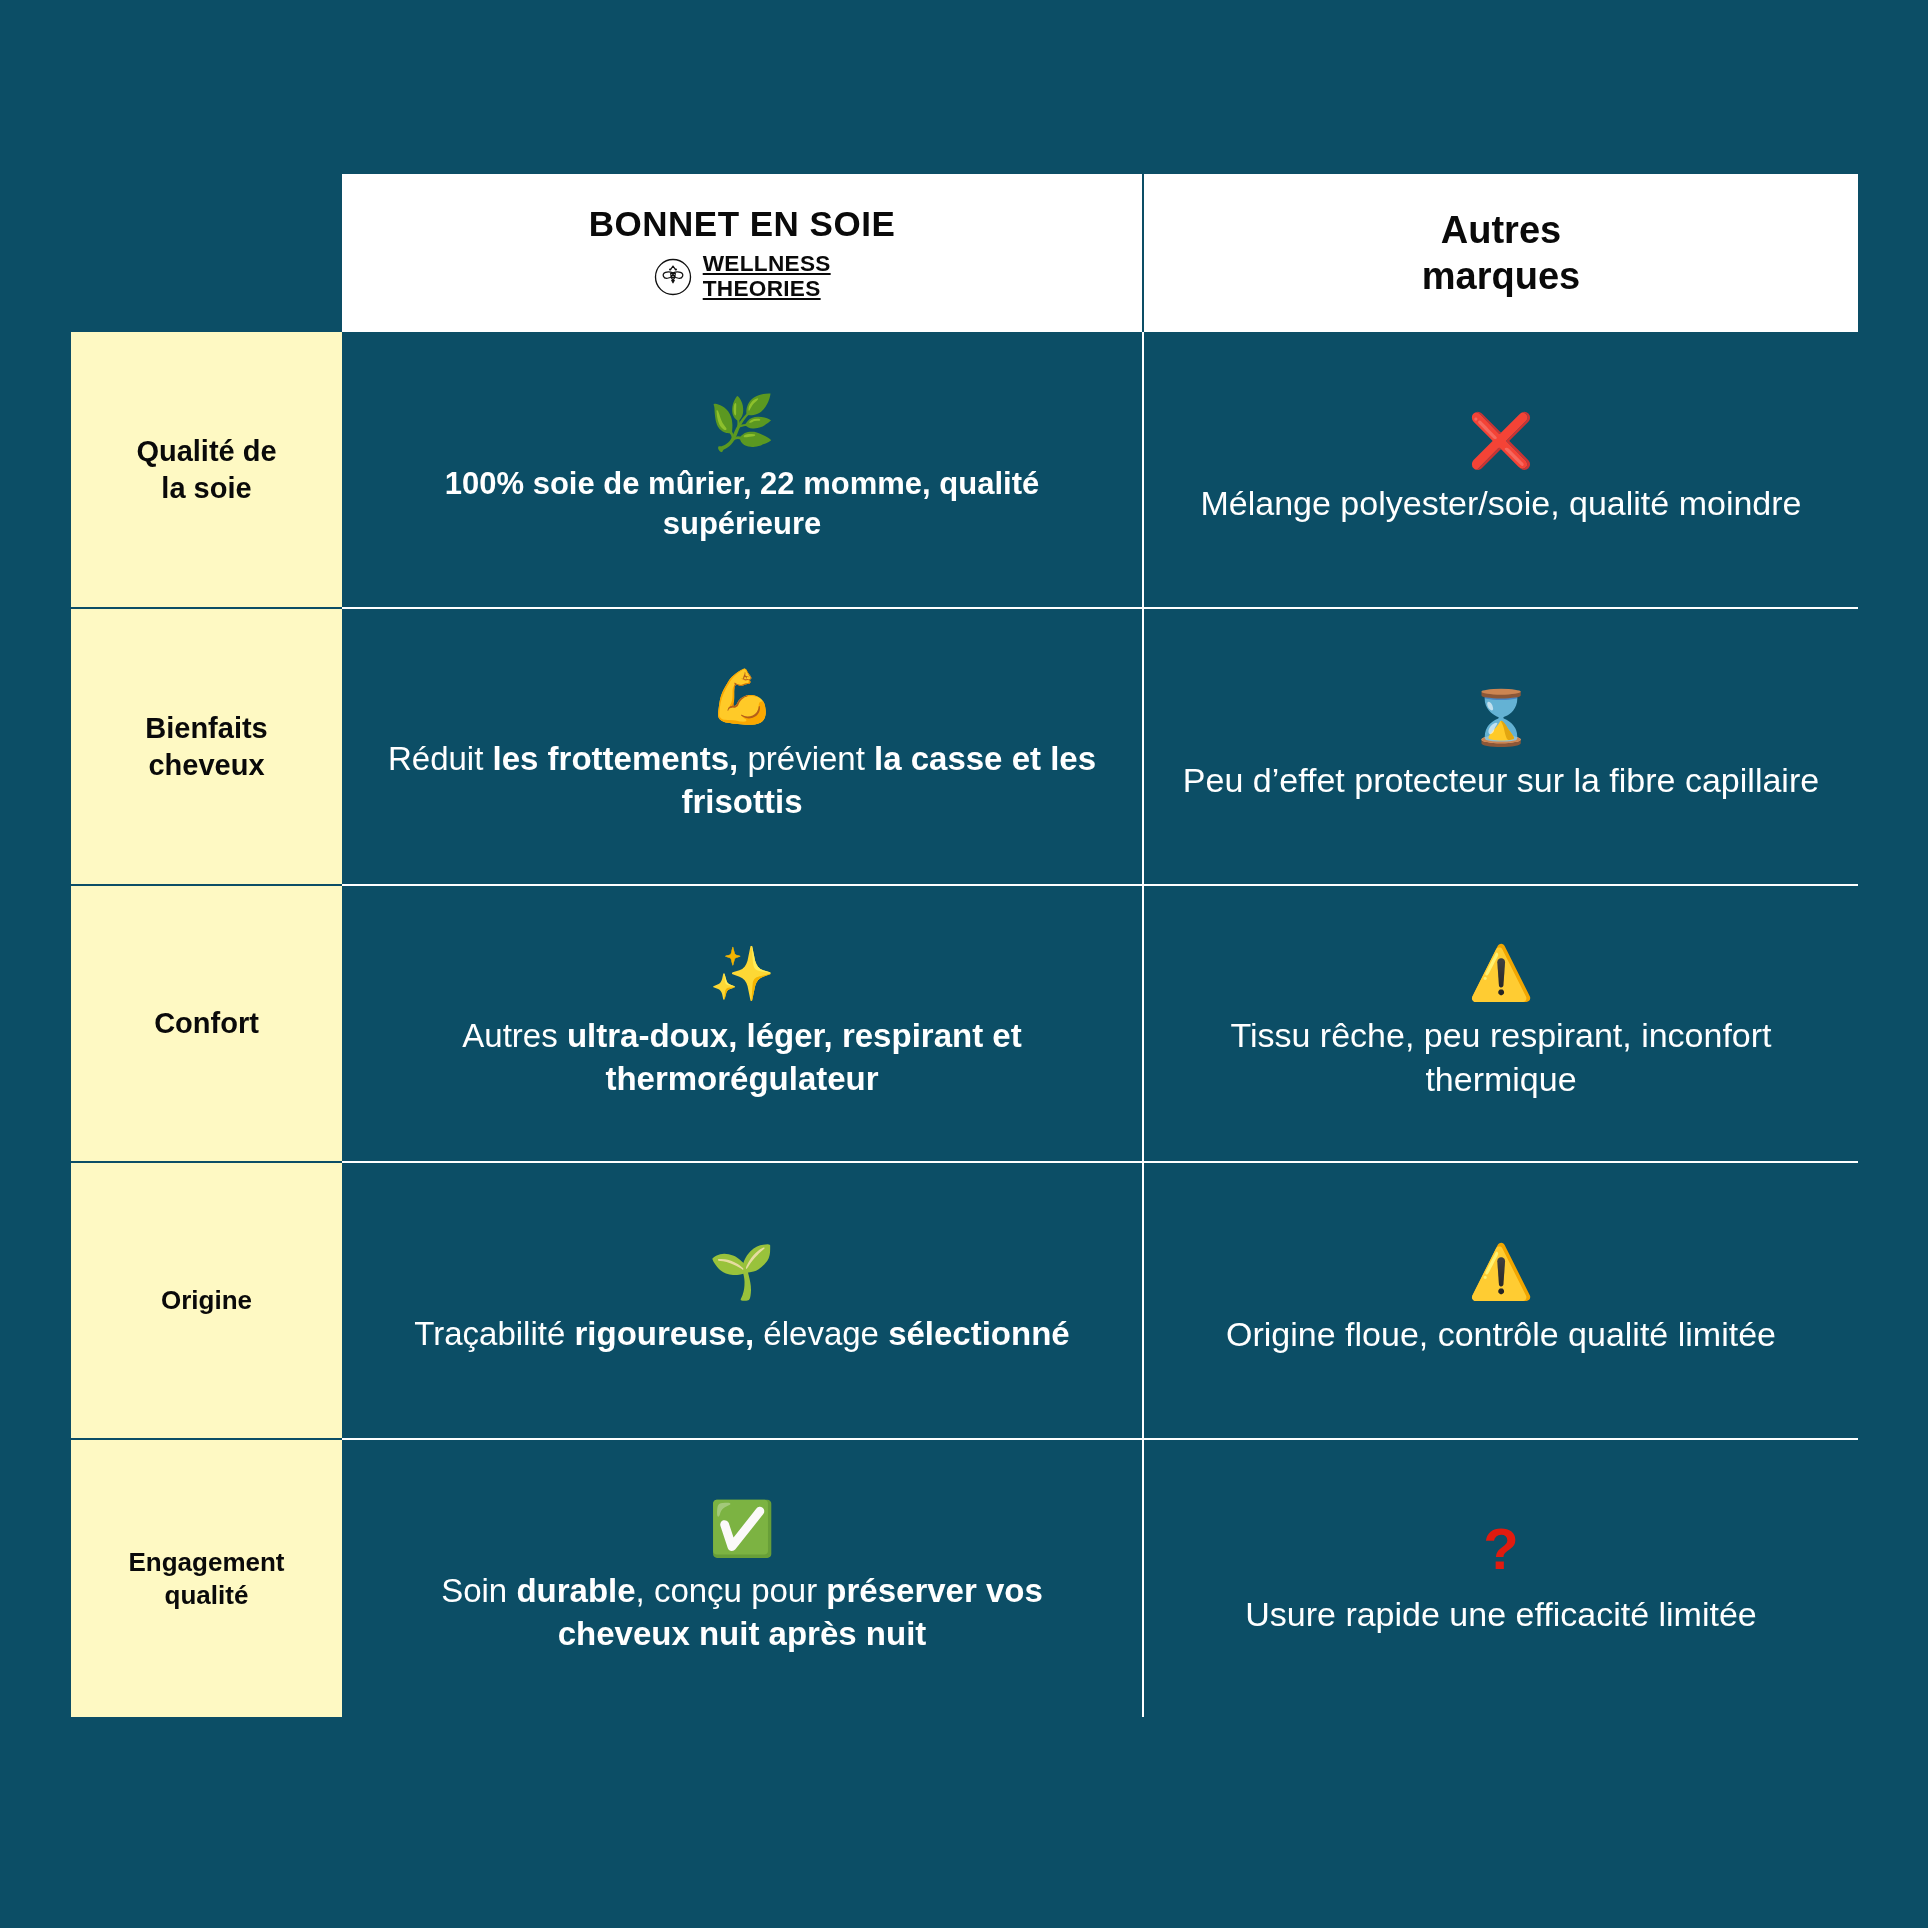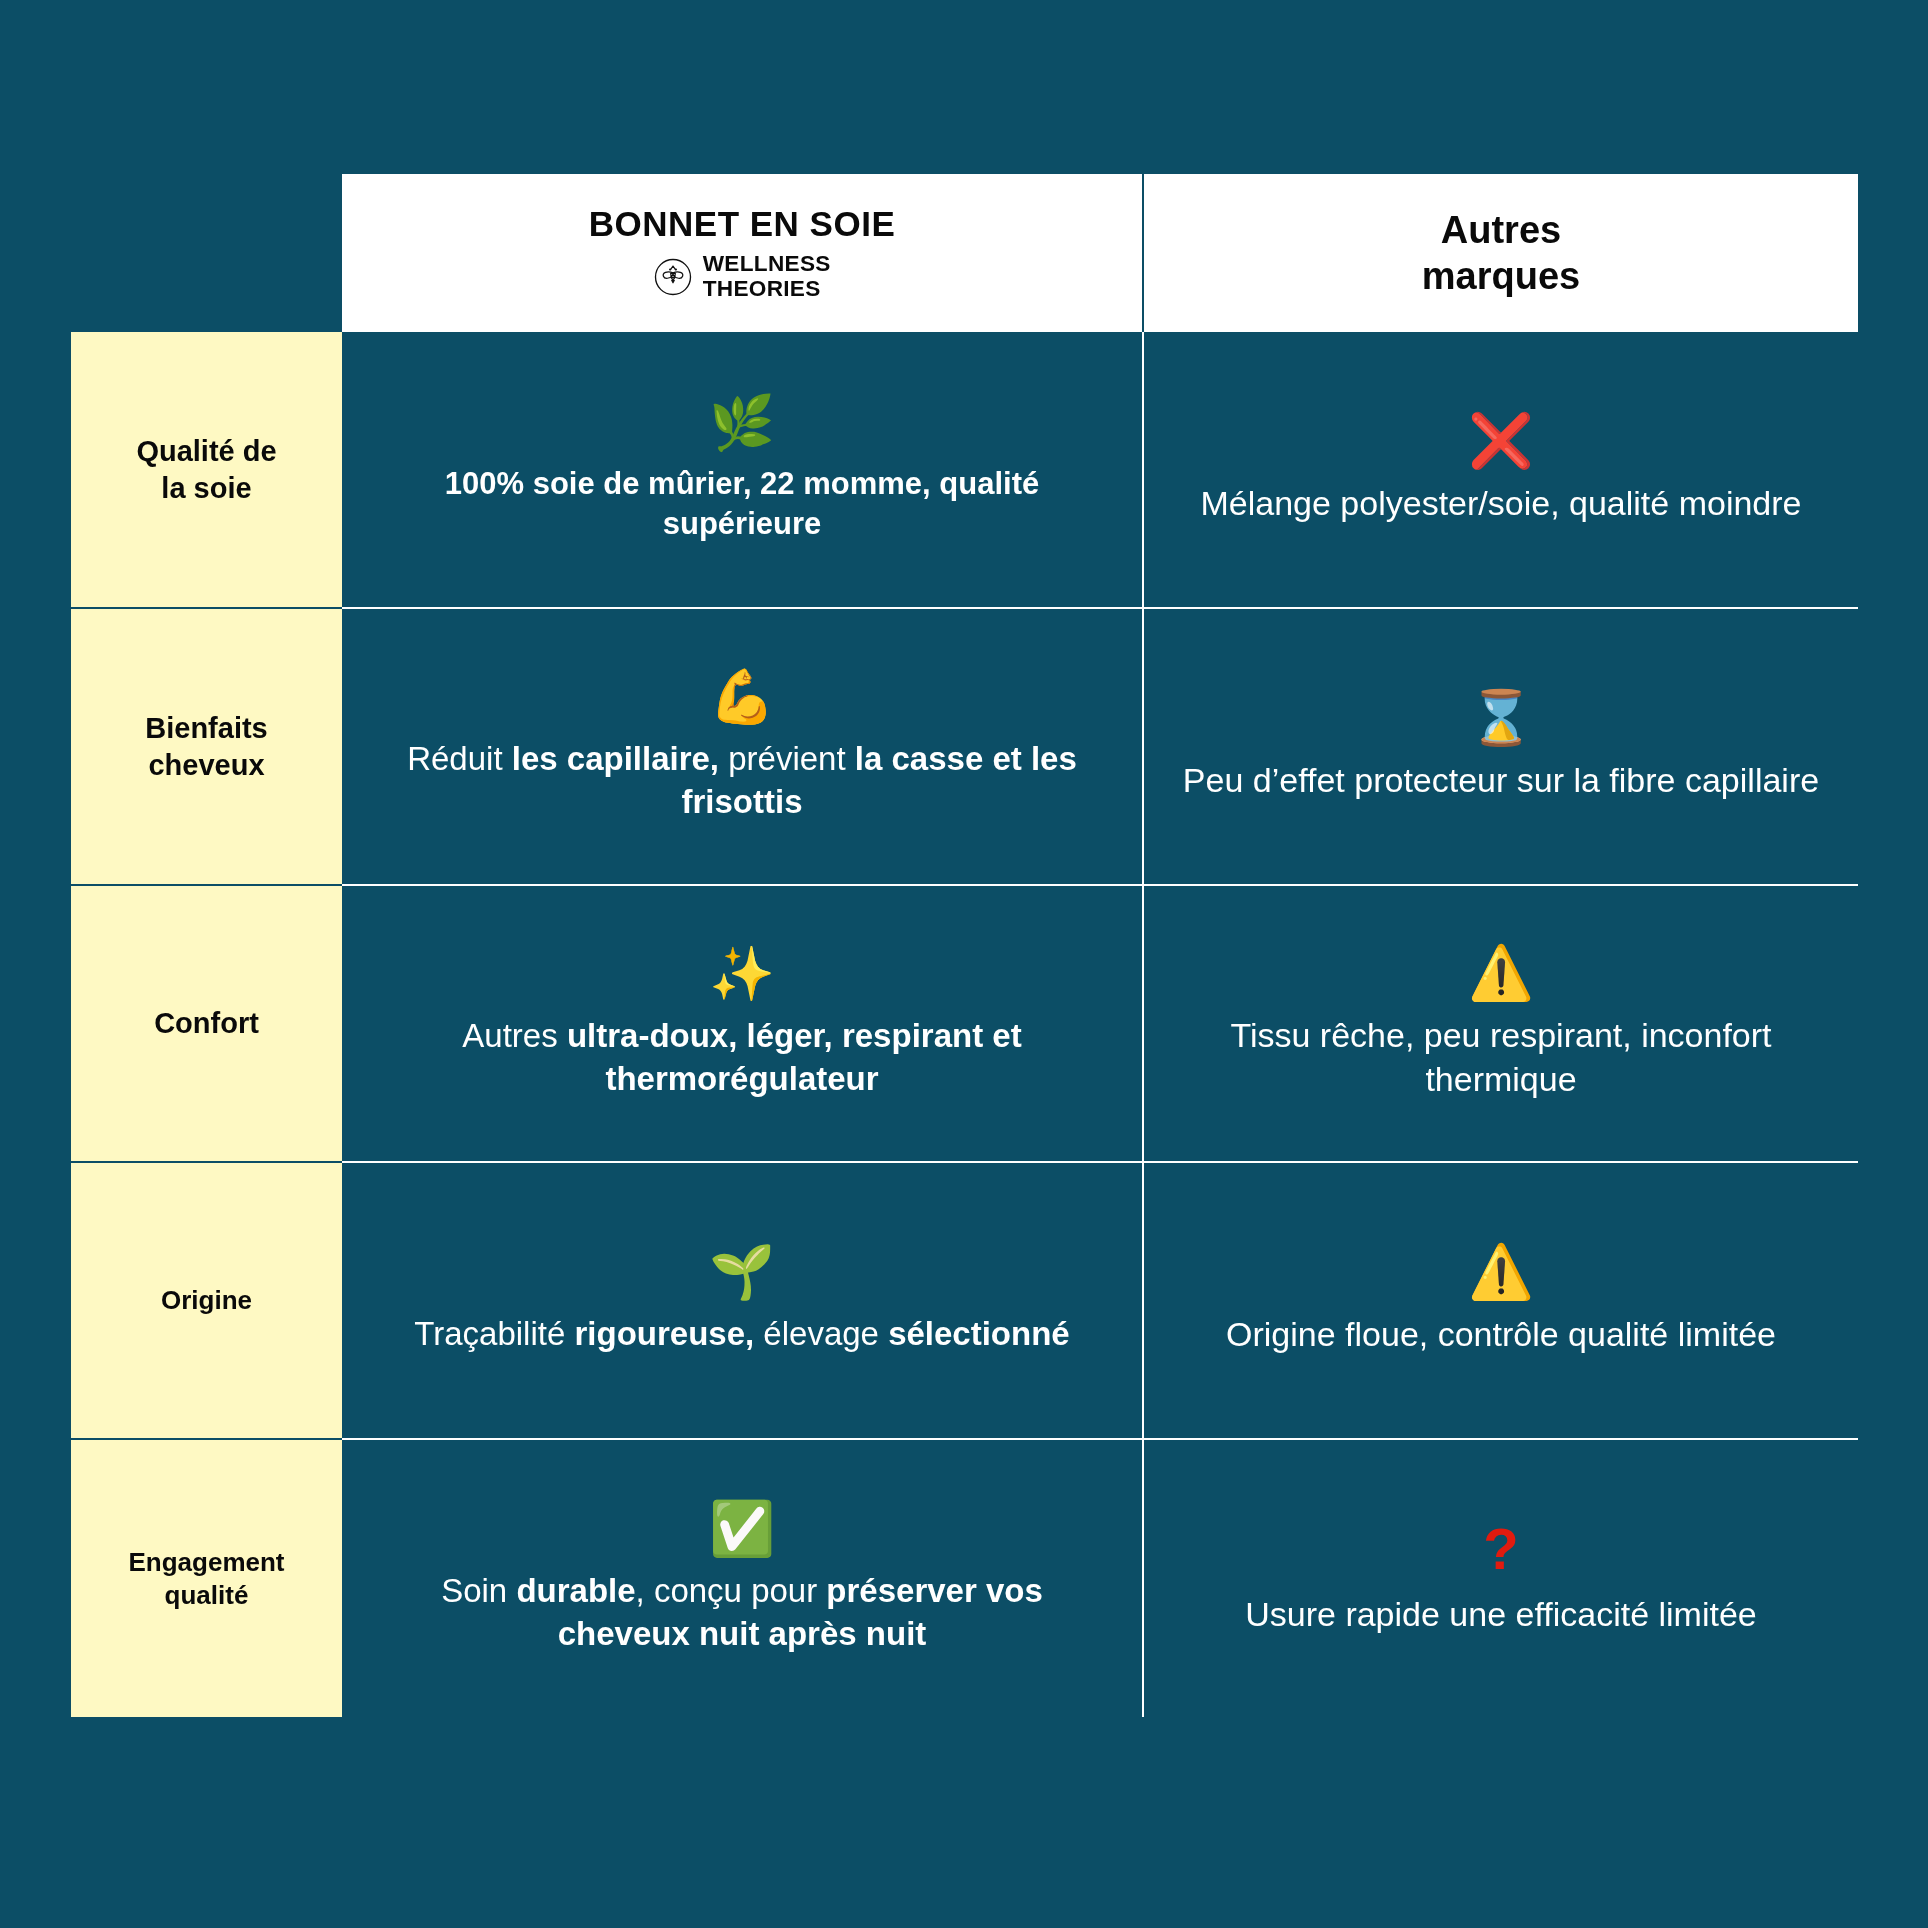--- a/index.html
+++ b/index.html
@@ -58,20 +58,21 @@
     margin-top: 8.5px;
   }
   .bee-badge { width: 40px; height: 40px; flex: 0 0 40px; display:block; }
   .brand-sub {
     font-size: 22.6px;
     font-weight: 700;
     line-height: 1.08;
     letter-spacing: 0.3px;
     text-align: left;
     color: #0a0a0a;
+    text-decoration: underline;
   }
 
   .other-title {
     font-size: 38px;
     font-weight: 700;
     line-height: 1.22;
     text-align: center;
     color: #0a0a0a;
   }
 
@@ -183,21 +184,21 @@
 
     <div class="label-cell">
       <div class="label-text">
         <div>Bienfaits</div>
         <div>cheveux</div>
       </div>
     </div>
     <div class="cell">
       <span class="cell-icon">💪</span>
       <div class="cell-text">
-        <span>Réduit </span><b>les capillaire,</b><span> prévient </span><b>la casse et les frisottis</b>
+        <span>Réduit </span><b>les frottements,</b><span> prévient </span><b>la casse et les frisottis</b>
       </div>
     </div>
     <div class="cell col-last">
       <span class="cell-icon">⌛</span>
       <div class="cell-text right">Peu d’effet protecteur sur la fibre capillaire</div>
     </div>
 
     <div class="label-cell">
       <div class="label-text">
         <div>Confort</div>

